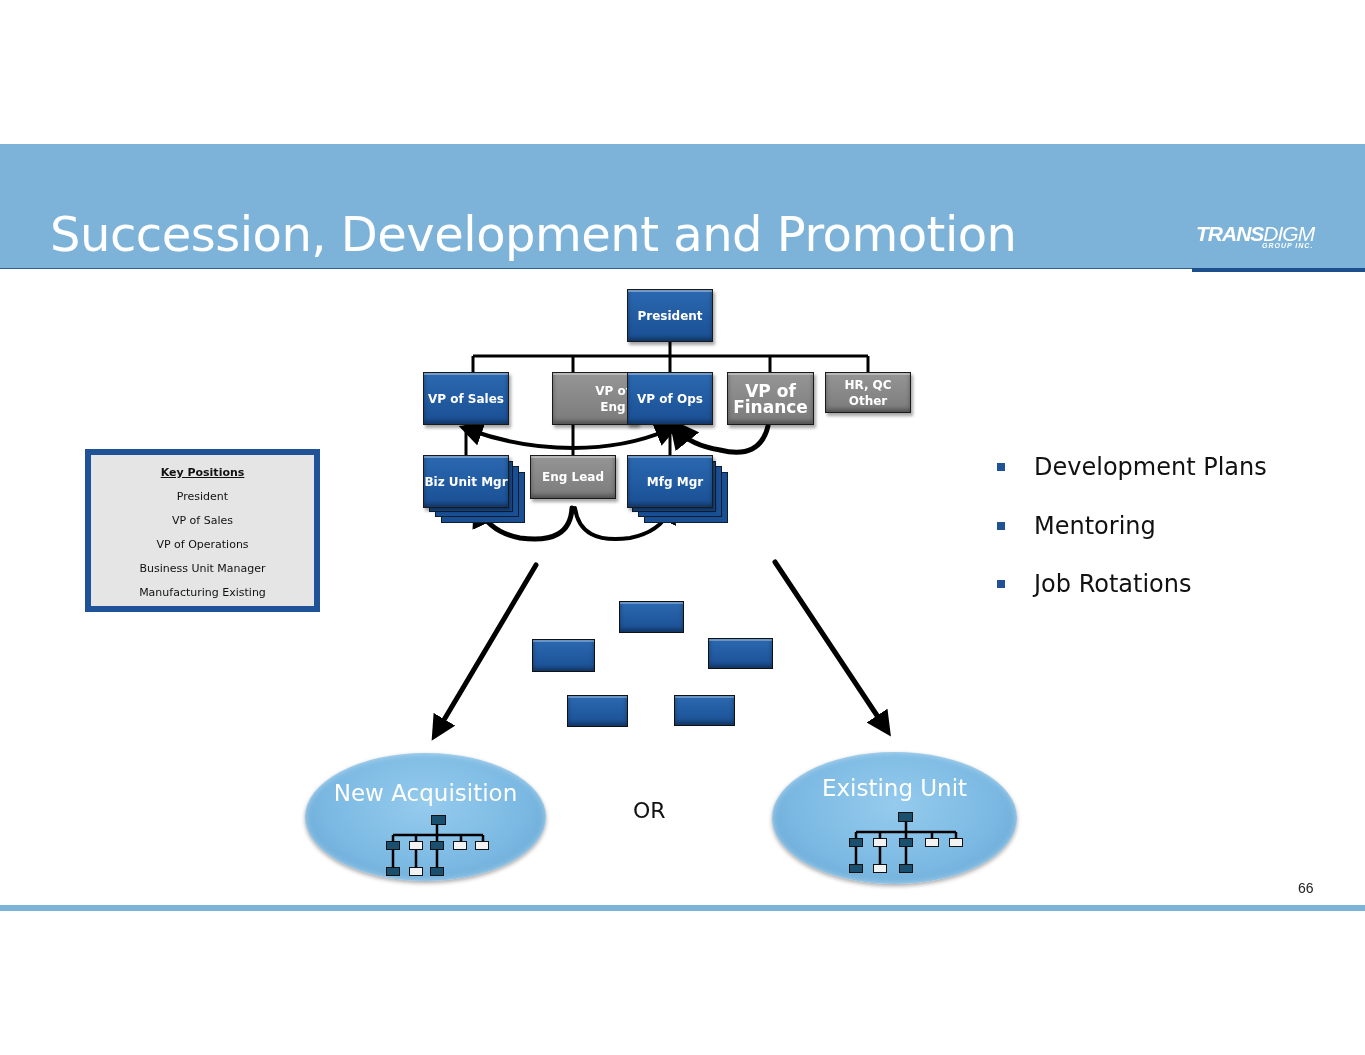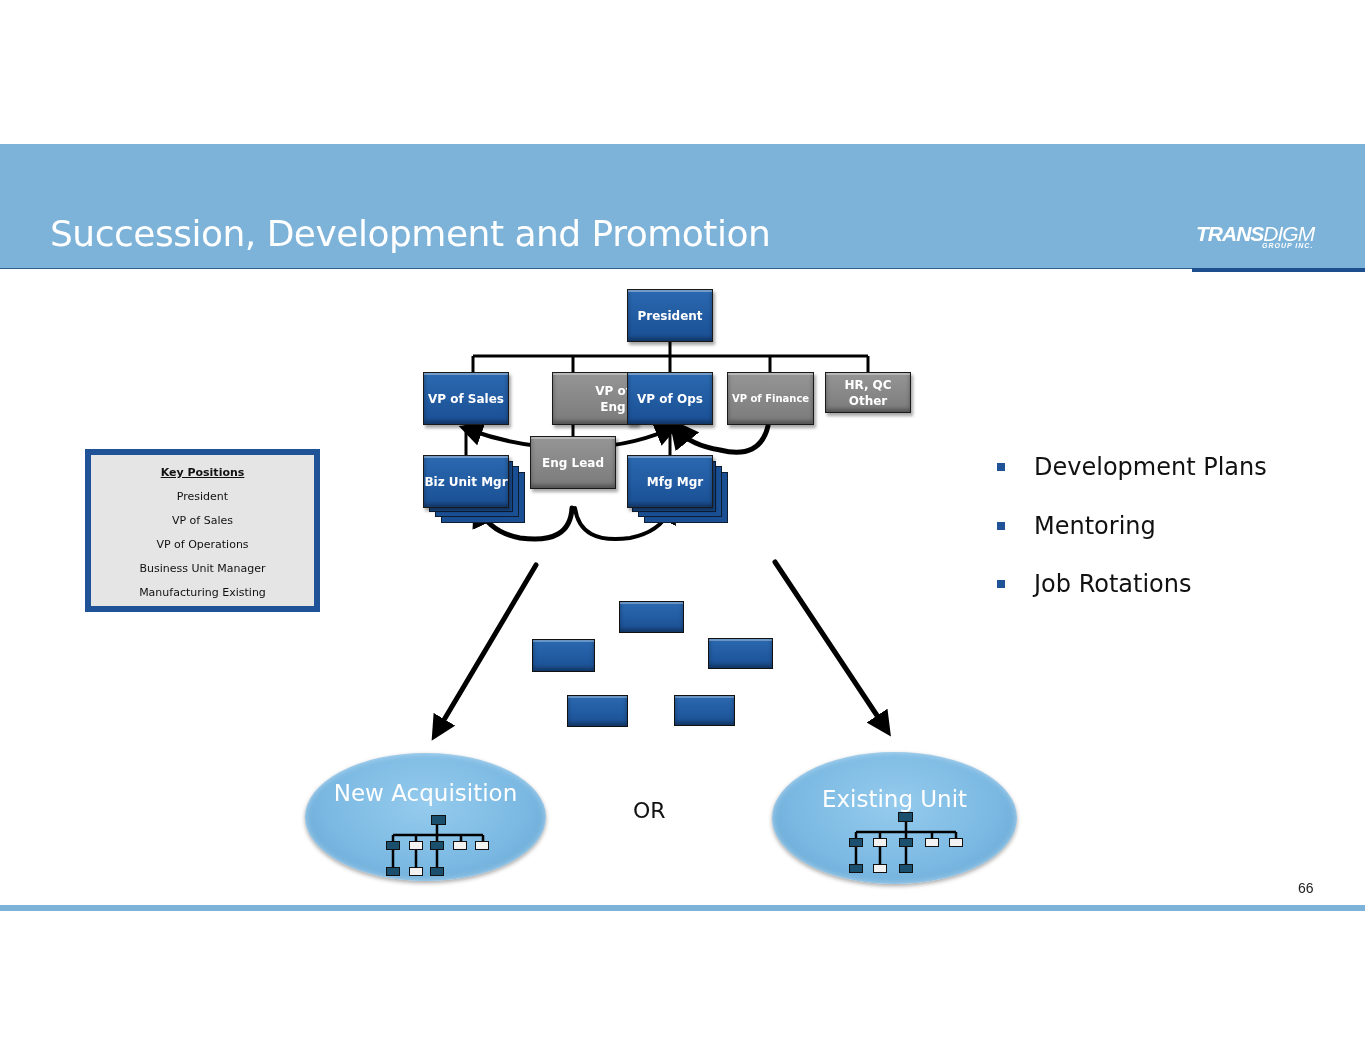--- a/index.html
+++ b/index.html
@@ -8,21 +8,21 @@
       background: #ffffff;
       font-family: "Liberation Sans", "DejaVu Sans", sans-serif;
     }
     .header {
       position: absolute; left: 0; top: 144px; width: 1365px; height: 124px;
       background: #7db3d9;
       border-bottom: 1px solid #2f5f8a;
     }
     .header-title {
       position: absolute; left: 50px; top: 212px;
-      color: #ffffff; font-size: 36px; line-height: 44px;
+      color: #ffffff; font-size: 48px; line-height: 44px;
       font-family: "DejaVu Sans", sans-serif; letter-spacing: -0.5px;
     }
     .logo-main {
       position: absolute; left: 1196px; top: 222px;
       color: #ffffff; font-size: 21px; font-weight: bold; font-style: italic;
       letter-spacing: -1px; line-height: 24px;
     }
     .logo-main .thin { font-weight: normal; }
     .logo-sub {
       position: absolute; left: 1262px; top: 242px;
@@ -129,29 +129,29 @@
     <line x1="536" y1="565" x2="438" y2="730" stroke-width="5" marker-end="url(#ahBig)"></line>
     <line x1="775" y1="562" x2="884" y2="726" stroke-width="5" marker-end="url(#ahBig)"></line>
   </g>
 </svg>
 
 <div class="box blue" style="left:627px;top:289px;width:86px;height:53px;">President</div>
 
 <div class="box blue" style="left:423px;top:372px;width:86px;height:53px;">VP of Sales</div>
 <div class="box gray" style="left:552px;top:372px;width:86px;height:53px;padding-left:36px;">VP of Eng</div>
 <div class="box blue" style="left:627px;top:372px;width:86px;height:53px;">VP of Ops</div>
-<div class="box gray" style="left:727px;top:372px;width:87px;height:53px;font-size:10px;">VP of Finance</div>
+<div class="box gray" style="left:727px;top:372px;width:87px;height:53px;font-size:17px;">VP of Finance</div>
 <div class="box gray" style="left:825px;top:372px;width:86px;height:41px;padding:12px 14px;">HR, QC Other</div>
 
 <div class="stack" style="left:441px;top:472px;width:84px;height:51px;"></div>
 <div class="stack" style="left:435px;top:466px;width:84px;height:51px;"></div>
 <div class="stack" style="left:429px;top:461px;width:84px;height:51px;"></div>
 <div class="box blue" style="left:423px;top:455px;width:86px;height:53px;">Biz Unit Mgr</div>
 
-<div class="box gray" style="left:530px;top:436px;width:86px;height:53px;">Eng Lead</div>
+<div class="box gray" style="left:530px;top:455px;width:86px;height:44px;">Eng Lead</div>
 
 <div class="stack" style="left:644px;top:472px;width:84px;height:51px;"></div>
 <div class="stack" style="left:638px;top:466px;width:84px;height:51px;"></div>
 <div class="stack" style="left:632px;top:461px;width:84px;height:51px;"></div>
 <div class="box blue" style="left:627px;top:455px;width:86px;height:53px;padding-left:10px;">Mfg Mgr</div>
 
 <div class="key-box">
   <div class="key-title">Key Positions</div>
   <div>President</div>
   <div>VP of Sales</div>
@@ -201,21 +201,21 @@
   <div class="mini l" style="left:148px;top:88px;width:14px;height:9px;"></div>
   <div class="mini l" style="left:170px;top:88px;width:14px;height:9px;"></div>
   <div class="mini d" style="left:81px;top:114px;width:14px;height:9px;"></div>
   <div class="mini l" style="left:104px;top:114px;width:14px;height:9px;"></div>
   <div class="mini d" style="left:125px;top:114px;width:14px;height:9px;"></div>
 </div>
 
 <div class="or-label">OR</div>
 
 <div class="ellipse" style="left:772px;top:752px;width:245px;height:132px;">
-  <div class="ellipse-label" style="top:34px;">Existing Unit</div>
+  <div class="ellipse-label" style="top:23px;">Existing Unit</div>
   <svg style="position:absolute;left:80px;top:60px;" width="110" height="66">
     <g stroke="#000" stroke-width="2.5" fill="none">
       <line x1="54" y1="8" x2="54" y2="20"></line>
       <line x1="4" y1="20" x2="104" y2="20"></line>
       <line x1="4" y1="20" x2="4" y2="58"></line>
       <line x1="28" y1="20" x2="28" y2="58"></line>
       <line x1="54" y1="20" x2="54" y2="58"></line>
       <line x1="80" y1="20" x2="80" y2="28"></line>
       <line x1="104" y1="20" x2="104" y2="28"></line>
     </g>

